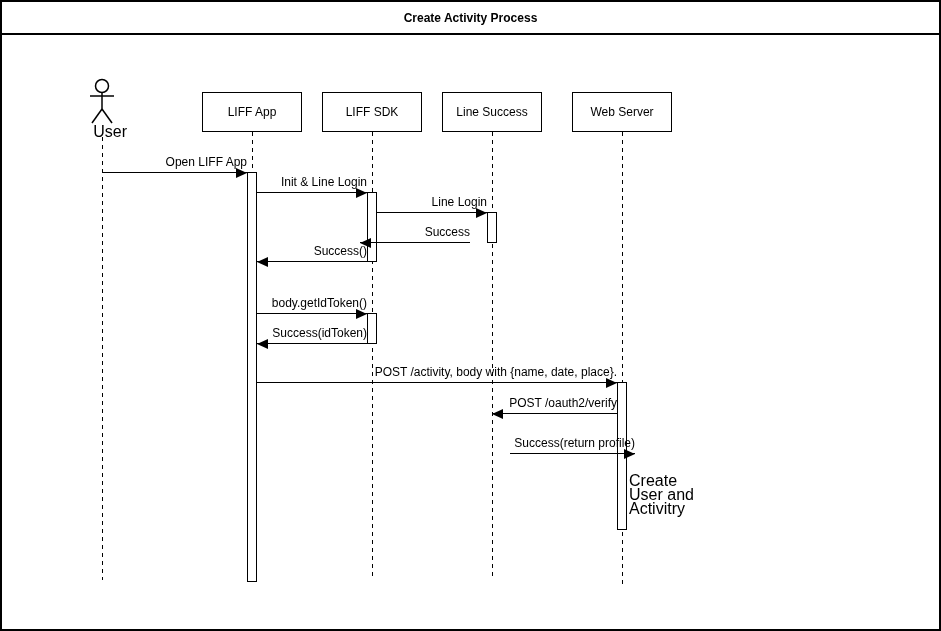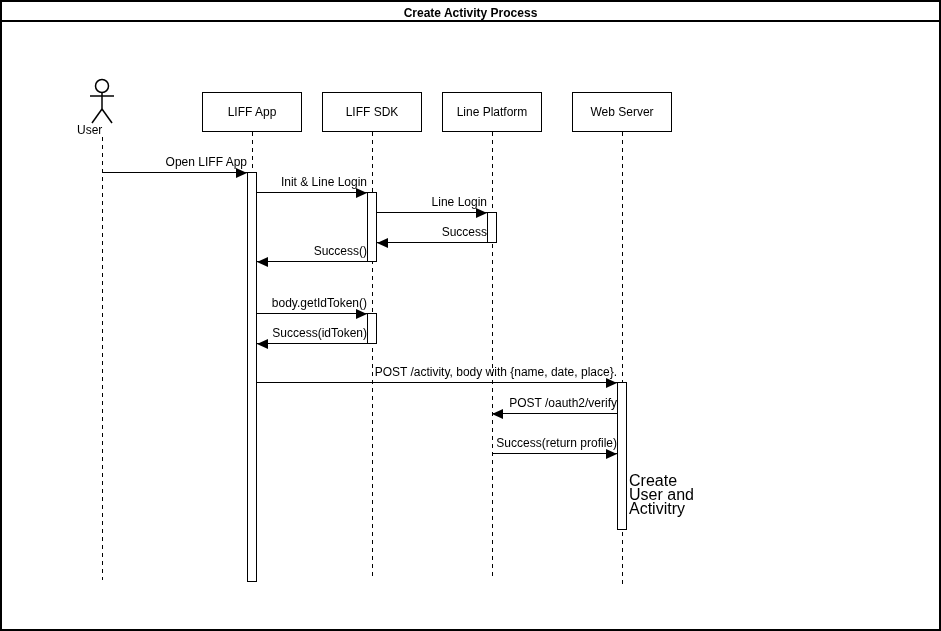--- a/index.html
+++ b/index.html
@@ -13,24 +13,24 @@
     width: 941px;
     height: 631px;
     border: 2px solid #000;
     background: #fff;
     overflow: hidden;
   }
   .title-bar {
     position: absolute;
     top: 0; left: 0;
     width: 100%;
-    height: 20px;
+    height: 33px;
     border-bottom: 2px solid #000;
     display: flex;
-    align-items: flex-end;
+    align-items: center;
     justify-content: center;
     font-size: 12px;
     font-weight: bold;
   }
   .lifeline {
     position: absolute;
     width: 1px;
     background: repeating-linear-gradient(to bottom, #000 0 4px, transparent 4px 8px);
   }
   .pbox {
@@ -44,22 +44,22 @@
     align-items: center;
     justify-content: center;
     font-size: 12px;
     white-space: nowrap;
   }
   .actor-svg { position: absolute; left: 78px; top: 74px; }
   .actor-label {
     position: absolute;
     left: 75px; top: 121px;
     width: 50px;
-    text-align: left;
-    font-size: 12px;
+    text-align: right;
+    font-size: 16px;
   }
   .act {
     position: absolute;
     width: 10px;
     border: 1px solid #000;
     background: #fff;
   }
   .msg { position: absolute; font-size: 12px; }
   .msg-label {
     height: 15px;
@@ -115,21 +115,21 @@
   </svg>
   <div class="actor-label">User</div>
 
   <div class="pbox" style="left:320px;">
     <span>LIFF SDK</span>
   </div>
   <div class="pbox" style="left:200px;">
     <span>LIFF App</span>
   </div>
   <div class="pbox" style="left:440px;">
-    <span>Line Platform</span>
+    <span>Line Success</span>
   </div>
   <div class="pbox" style="left:570px;">
     <span>Web Server</span>
   </div>
 
   <div class="act" style="left:245px; top:170px; height:410px;"></div>
   <div class="act" style="left:365px; top:190px; height:70px;"></div>
   <div class="act" style="left:485px; top:210px; height:31px;"></div>
   <div class="act" style="left:365px; top:311px; height:31px;"></div>
   <div class="act" style="left:615px; top:380px; height:148px;"></div>
@@ -148,21 +148,21 @@
       </div>
   </div>
 
   <div class="msg" style="left:375px; top:193px; width:110px;">
     <div class="msg-label">Line Login</div>
     <div class="msg-line">
         <i class="ah right"></i>
       </div>
   </div>
 
-  <div class="msg" style="left:375px; top:223px; width:110px;">
+  <div class="msg" style="left:358px; top:223px; width:110px;">
     <div class="msg-label">Success</div>
     <div class="msg-line">
         <i class="ah left"></i>
       </div>
   </div>
 
   <div class="msg" style="left:255px; top:242px; width:110px;">
     <div class="msg-label">Success()</div>
     <div class="msg-line">
         <i class="ah left"></i>
@@ -190,21 +190,21 @@
       </div>
   </div>
 
   <div class="msg" style="left:490px; top:394px; width:125px;">
     <div class="msg-label">POST /oauth2/verify</div>
     <div class="msg-line">
         <i class="ah left"></i>
       </div>
   </div>
 
-  <div class="msg" style="left:490px; top:434px; width:125px;">
+  <div class="msg" style="left:508px; top:434px; width:125px;">
     <div class="msg-label">Success(return profile)</div>
     <div class="msg-line">
         <i class="ah right"></i>
       </div>
   </div>
 
 
   <div class="note">Create
 User and
 Activitry</div>

